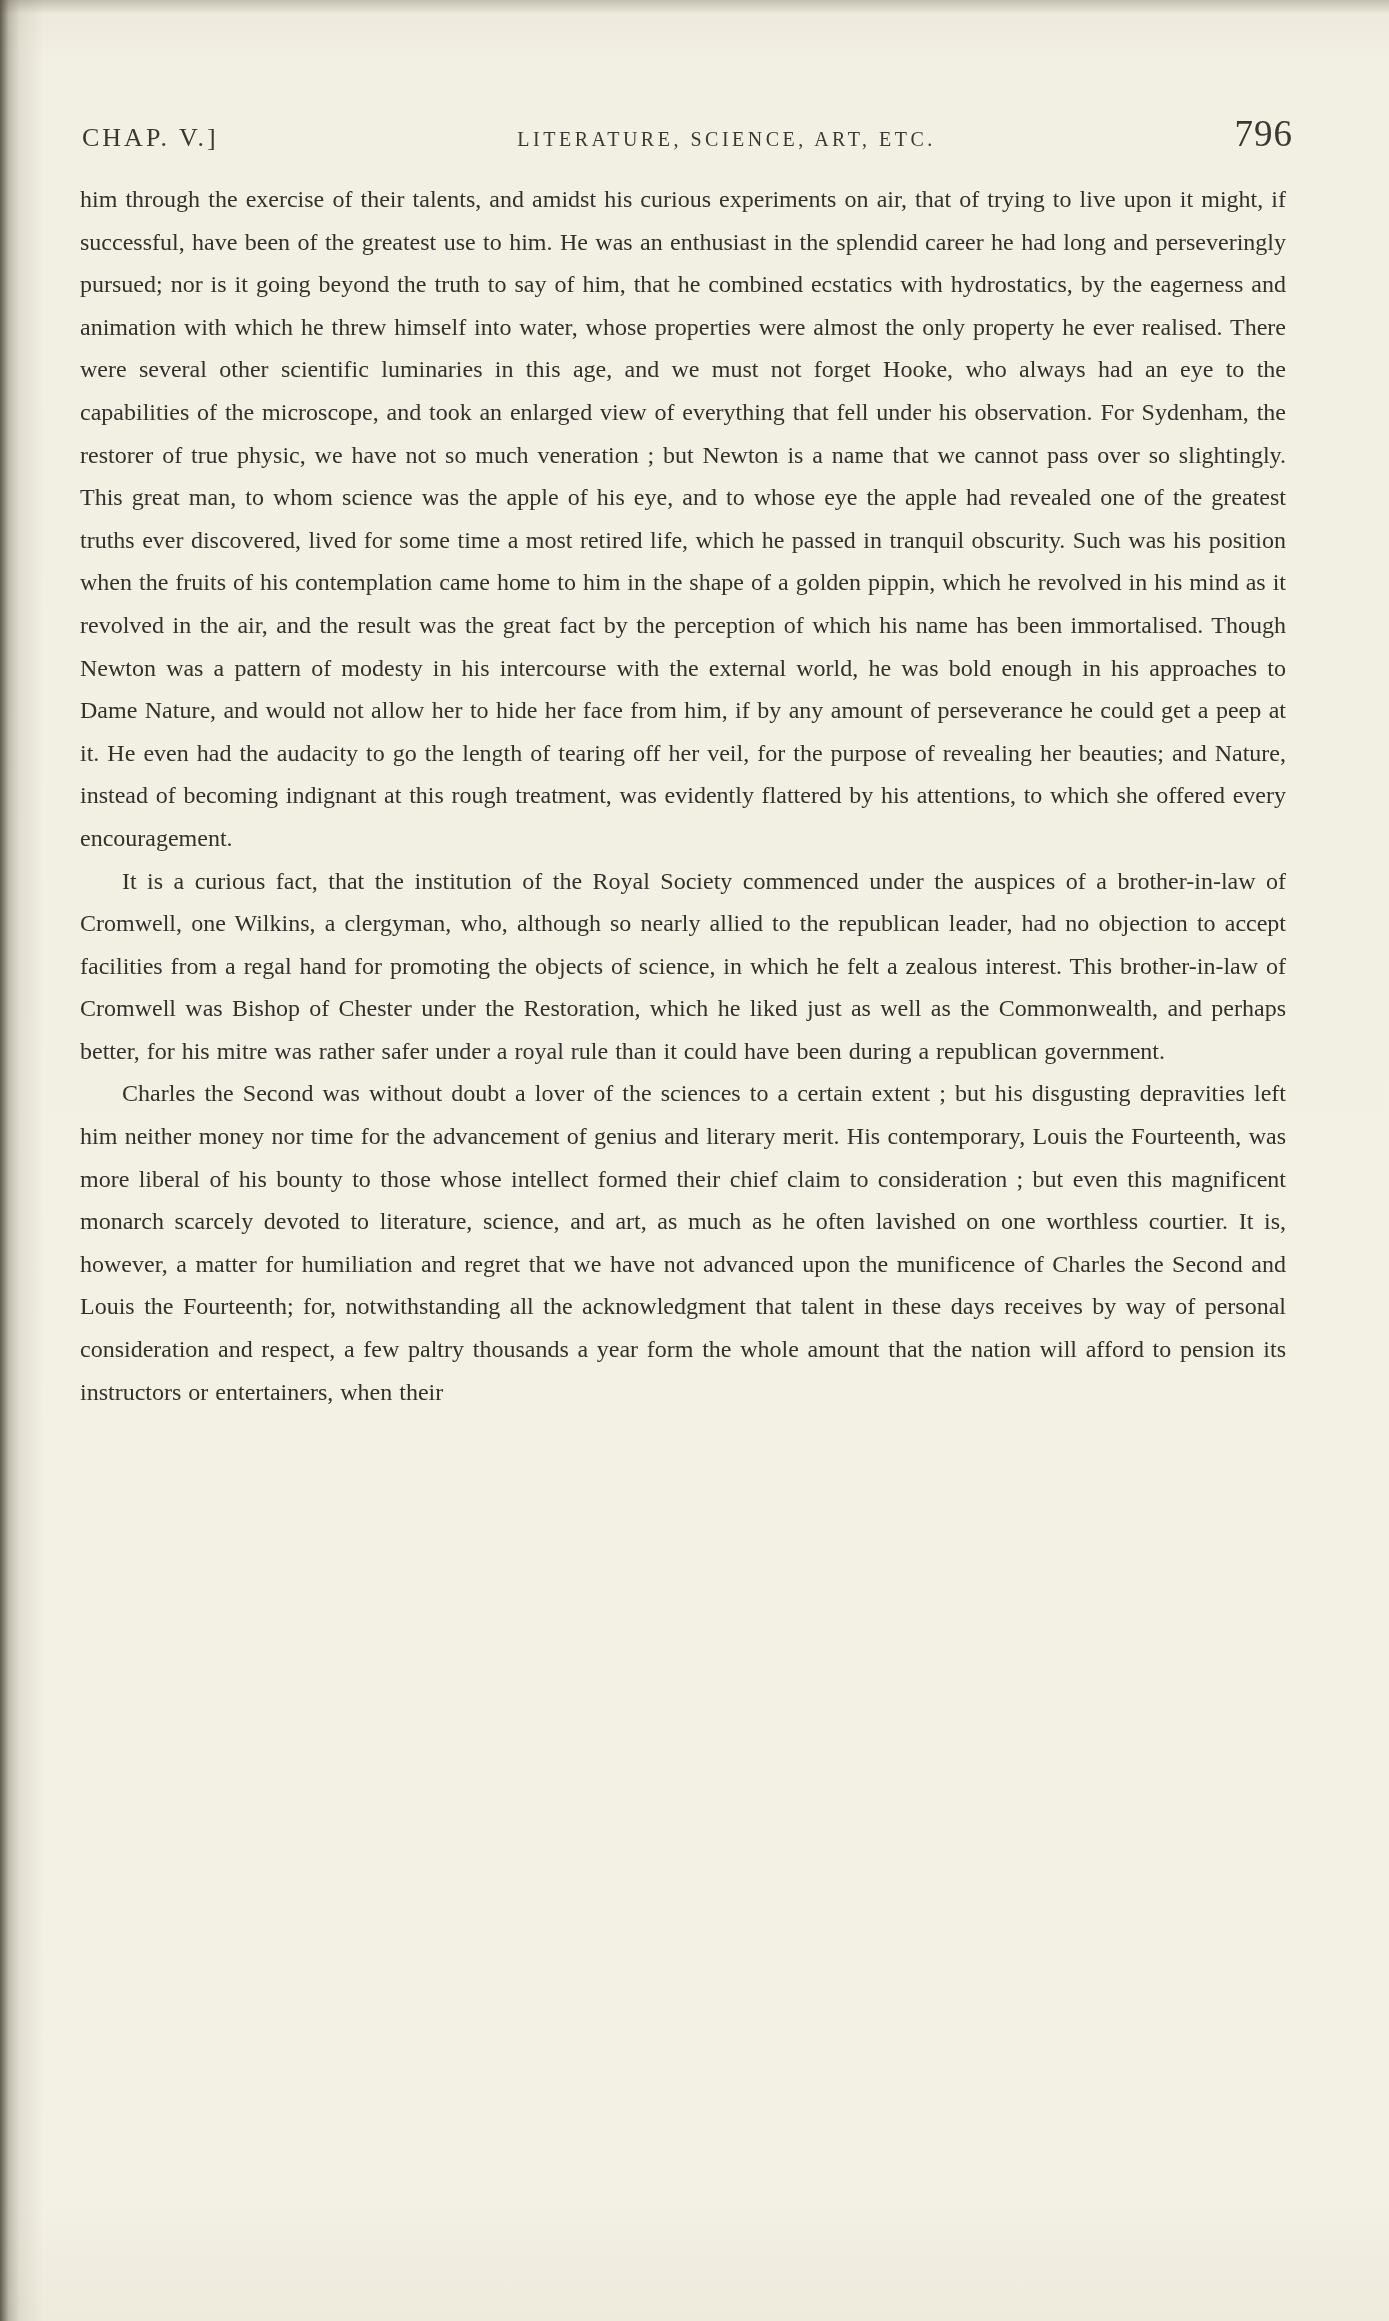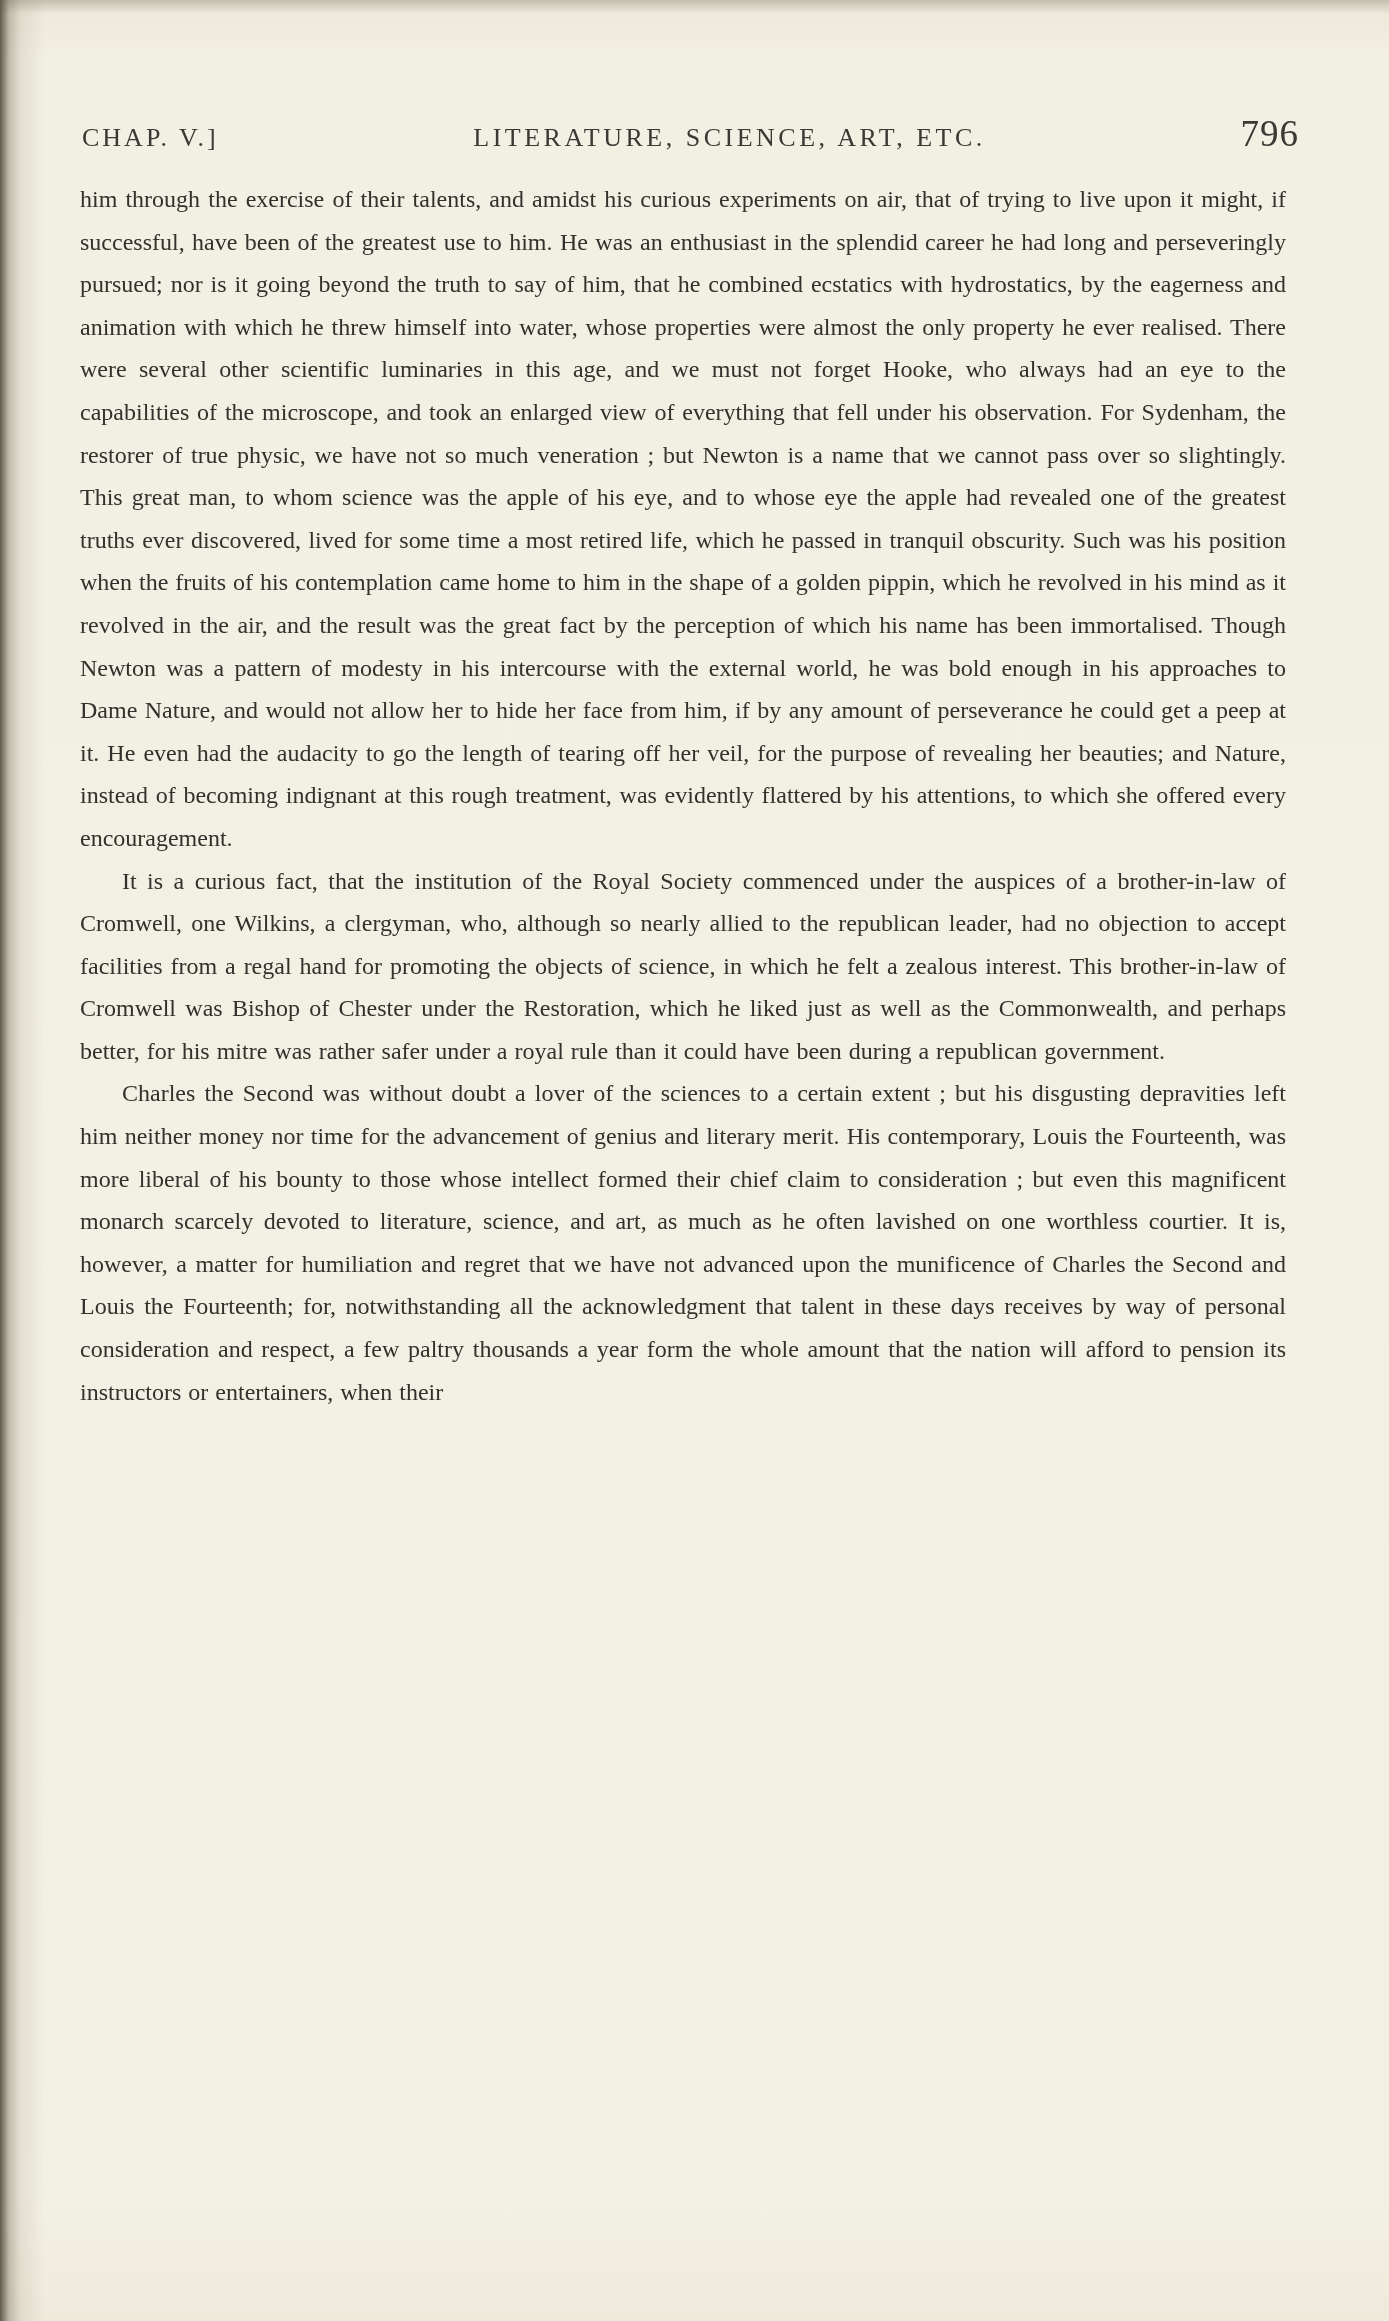--- a/index.html
+++ b/index.html
@@ -35,34 +35,34 @@
     position: absolute;
     left: 0; right: 0; top: 0;
     height: 14px;
     background: linear-gradient(180deg, rgba(90,85,70,0.28), rgba(0,0,0,0));
     pointer-events: none;
   }
   .page-header {
     position: absolute;
     top: 112px;
     left: 82px;
-    right: 90px;
+    right: 96px;
     display: flex;
     align-items: baseline;
     color: #3b3933;
   }
   .header-chapter {
     font-size: 26px;
     letter-spacing: 3px;
     white-space: nowrap;
   }
   .header-title {
     flex: 1;
     text-align: center;
-    font-size: 26px;
+    font-size: 20px;
     letter-spacing: 3.5px;
     white-space: nowrap;
   }
   .header-pageno {
     font-size: 37px;
     letter-spacing: 1px;
     white-space: nowrap;
   }
   .body-text {
     position: absolute;

